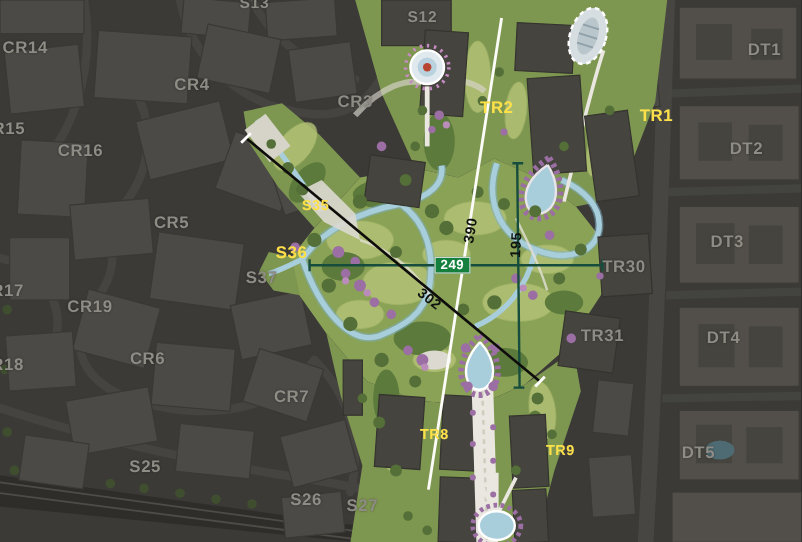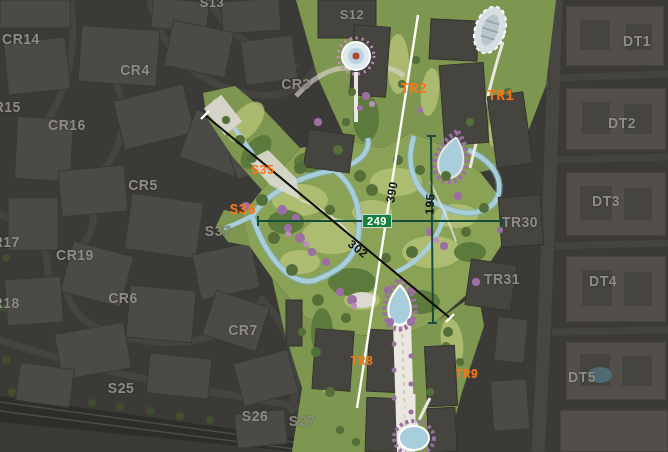--- a/index.html
+++ b/index.html
@@ -8,21 +8,21 @@
     background:#3b3a37;
     font-family:"Liberation Sans", sans-serif;
   }
   .frame svg{position:absolute;left:0;top:0;}
   .lab{
     position:absolute;transform:translate(-50%,-50%);
     font-weight:bold;font-size:14px;letter-spacing:.5px;white-space:nowrap;
     user-select:none;
   }
   .lab.light{color:#8e8c84;text-shadow:0 0 2px rgba(0,0,0,.4);}
-  .lab.dark{color:#f97316;text-shadow:0 0 1px rgba(255,255,255,.15);font-family:Liberation Mono, monospace;}
+  .lab.dark{color:#fde047;text-shadow:0 0 1px rgba(255,255,255,.15);}
   .lab.small{font-size:13px;}
   .meas{
     position:absolute;font-weight:bold;font-size:12px;color:#10140f;
     white-space:nowrap;user-select:none;letter-spacing:.5px;
   }
   .meas-box{
     position:absolute;transform:translate(-50%,-50%);
     background:#15803d;border:1px solid #cfd8cf;color:#fff;
     font-weight:bold;font-size:11px;line-height:12px;padding:0 4px;
     letter-spacing:.5px;user-select:none;
@@ -330,24 +330,24 @@
     <path d="M 205,115 L 450,318" stroke="#0e0d0b" stroke-width="2.2" fill="none"></path>
     <path d="M 201,119 L 209,111" stroke="#ffffff" stroke-width="2.4" fill="none"></path>
     <path d="M 446,322 L 454,314" stroke="#ffffff" stroke-width="2.4" fill="none"></path>
   </g>
 </svg>
 
   <div class="lab light small" style="left:212px;top:2px">S13</div>
   <div class="lab light small" style="left:352px;top:14px">S12</div>
   <div class="lab light" style="left:21px;top:39px">CR14</div>
   <div class="lab light" style="left:637px;top:41px">DT1</div>
-  <div class="lab light" style="left:135px;top:70px">CR4</div>
+  <div class="lab light" style="left:160px;top:70px">CR4</div>
   <div class="lab light" style="left:296px;top:84px">CR3</div>
   <div class="lab dark" style="left:414px;top:89px">TR2</div>
-  <div class="lab dark" style="left:501px;top:96px">TR1</div>
+  <div class="lab dark" style="left:547px;top:96px">TR1</div>
   <div class="lab light" style="left:2px;top:107px">CR15</div>
   <div class="lab light" style="left:67px;top:125px">CR16</div>
   <div class="lab light" style="left:622px;top:123px">DT2</div>
   <div class="lab dark" style="left:263px;top:171px;font-size:12px">S35</div>
   <div class="lab light" style="left:143px;top:185px">CR5</div>
   <div class="lab light" style="left:606px;top:201px">DT3</div>
   <div class="lab dark" style="left:243px;top:210px">S36</div>
   <div class="lab light" style="left:520px;top:222px">TR30</div>
   <div class="lab light" style="left:218px;top:231px">S37</div>
   <div class="lab light" style="left:1px;top:242px">CR17</div>

